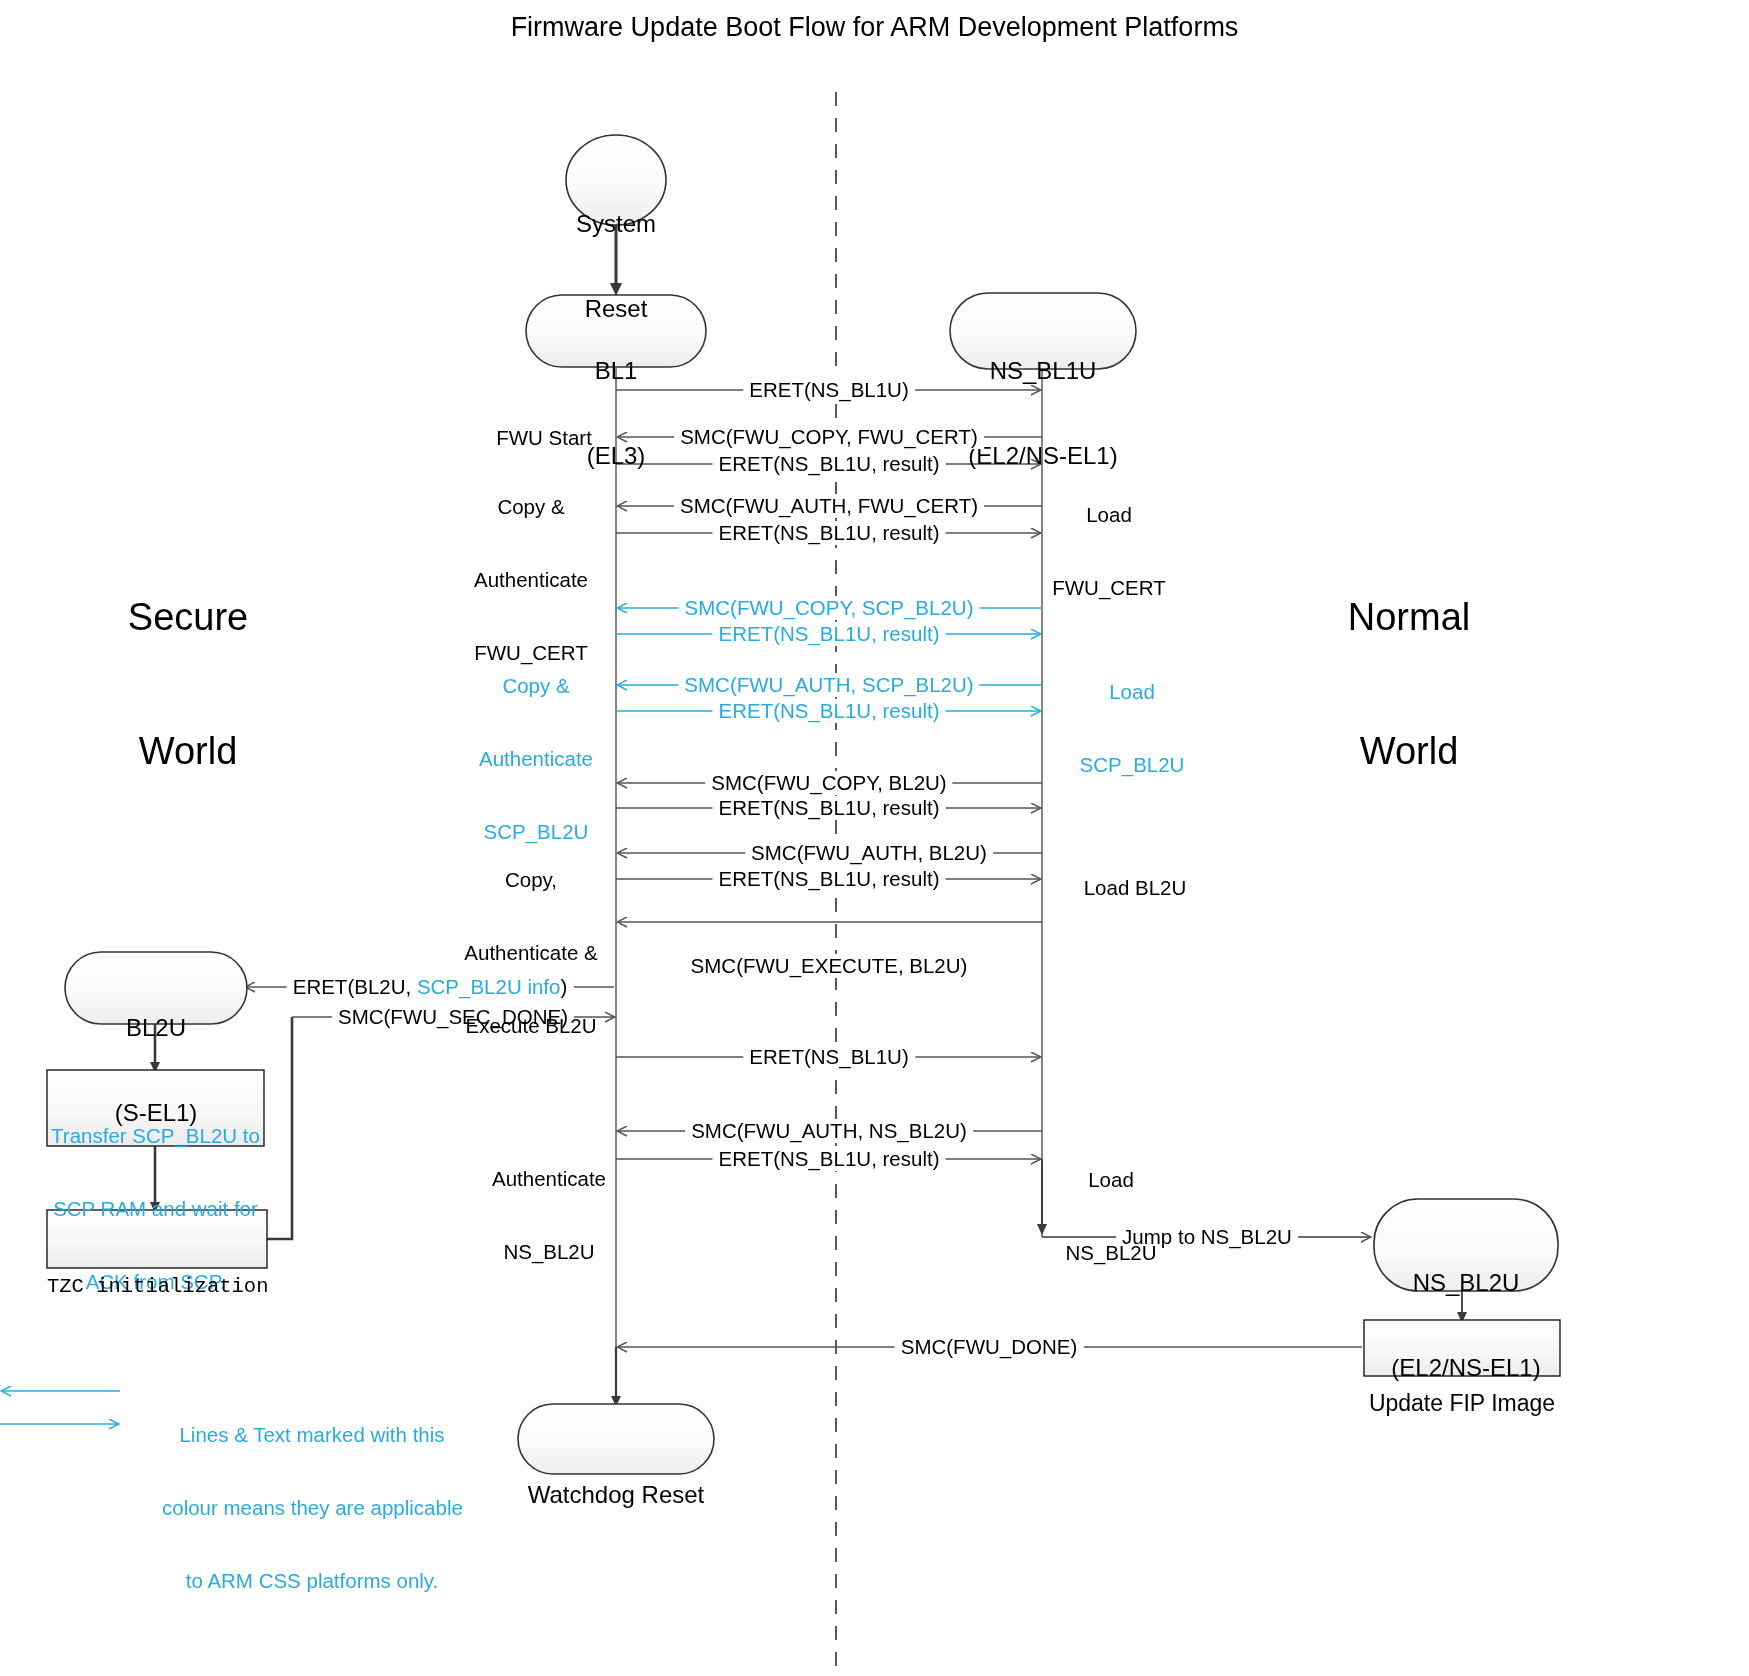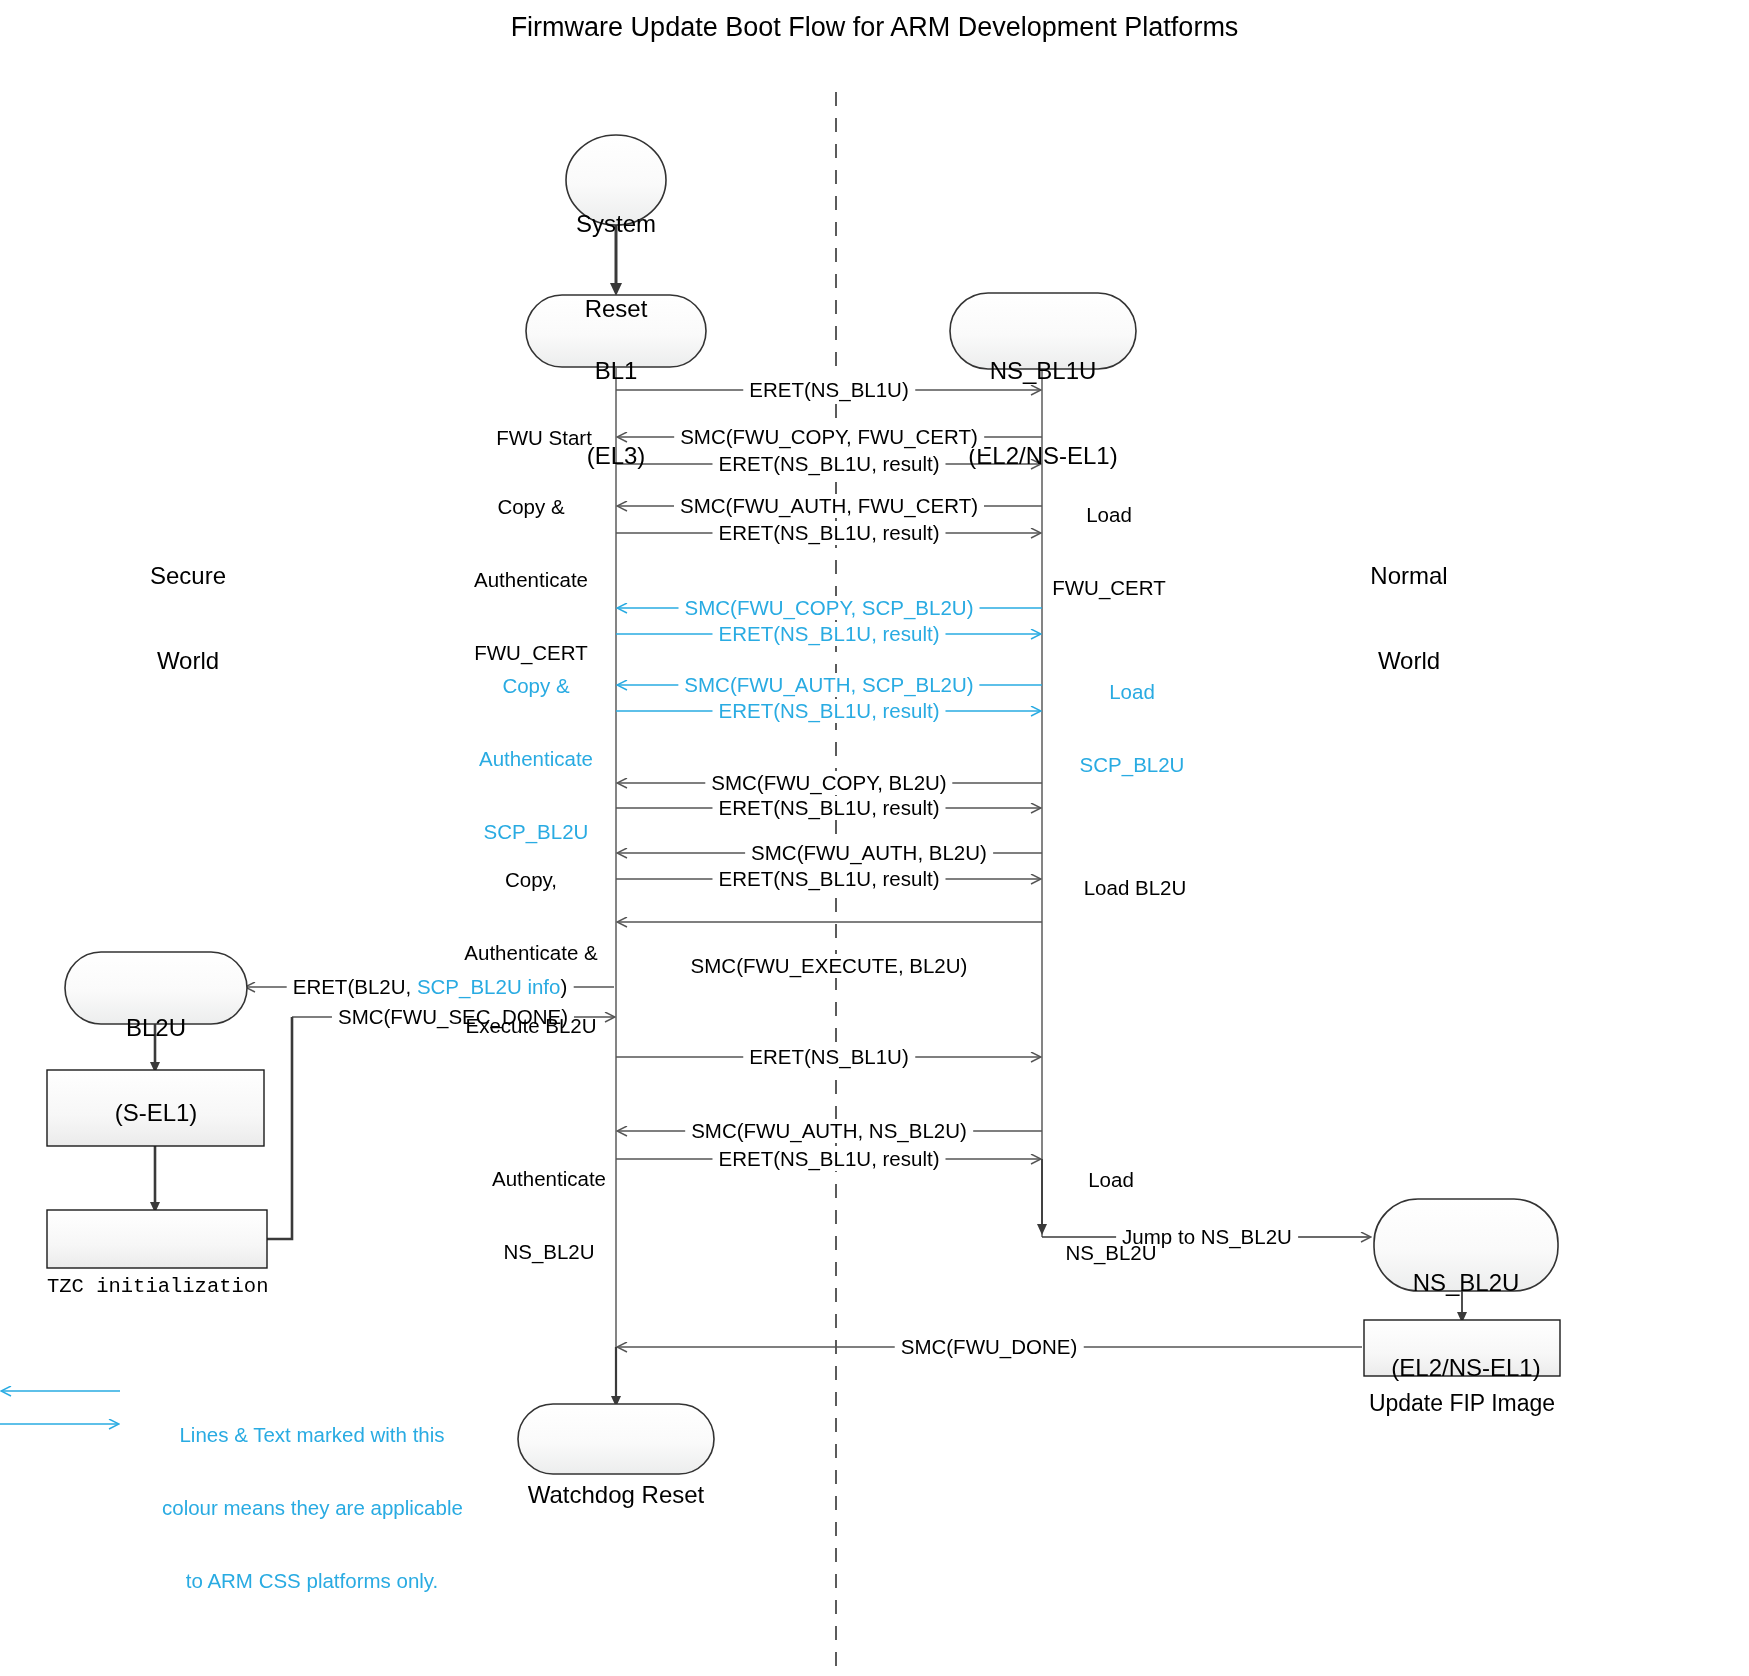--- a/index.html
+++ b/index.html
@@ -7,21 +7,21 @@
        font-family:"Liberation Sans","DejaVu Sans",sans-serif;color:#000;}
   #stage{position:absolute;left:0;top:0;width:1749px;height:1676px;overflow:hidden;}
   svg.layer{position:absolute;left:0;top:0;width:1749px;height:1676px;}
   .txt{position:absolute;white-space:pre;line-height:1.18;}
   .title{font-size:27px;text-align:center;width:1749px;left:0;top:12px;}
   .msg{font-size:20.5px;text-align:center;transform:translateX(-50%);
        background:#fff;padding:0 6px;}
   .msg.blue{color:#29ABE2;}
   .side-note{font-size:20.5px;text-align:center;transform:translateX(-50%);}
   .side-note.blue{color:#29ABE2;}
-  .world{font-size:24px;text-align:center;transform:translateX(-50%);}
+  .world{font-size:38px;text-align:center;transform:translateX(-50%);}
   .nodetext{font-size:24px;text-align:center;}
   .boxtext{font-size:20.5px;text-align:center;}
   .boxtext.blue{color:#29ABE2;}
   .legend{font-size:20.5px;text-align:center;color:#29ABE2;transform:translateX(-50%);}
 </style>
 </head>
 <body>
 
 <div id="stage">
 
@@ -152,20 +152,25 @@
 
   <div class="txt nodetext" style="left:1364px;top:1212px;width:204px;">
     <div>NS_BL2U</div>
     <div>(EL2/NS-EL1)</div>
   </div>
 
   <div class="txt nodetext" style="left:518px;top:1424px;width:196px;">
     <div>Watchdog Reset</div>
   </div>
 
+  <div class="txt boxtext blue" style="left:47px;top:1076px;width:217px;">
+    <div>Transfer SCP_BL2U to</div>
+    <div>SCP RAM and wait for</div>
+    <div>ACK from SCP.</div>
+  </div>
 
   <div class="txt boxtext" style="left:47px;top:1227px;width:220px;font-family:Liberation Mono, monospace;">
     <div>TZC initialization</div>
   </div>
 
   <div class="txt boxtext" style="left:1364px;top:1336px;width:196px;font-size:23px;">
     <div>Update FIP Image</div>
   </div>
 
   <div class="txt world" style="left:188px;top:505px;width:360px;">

